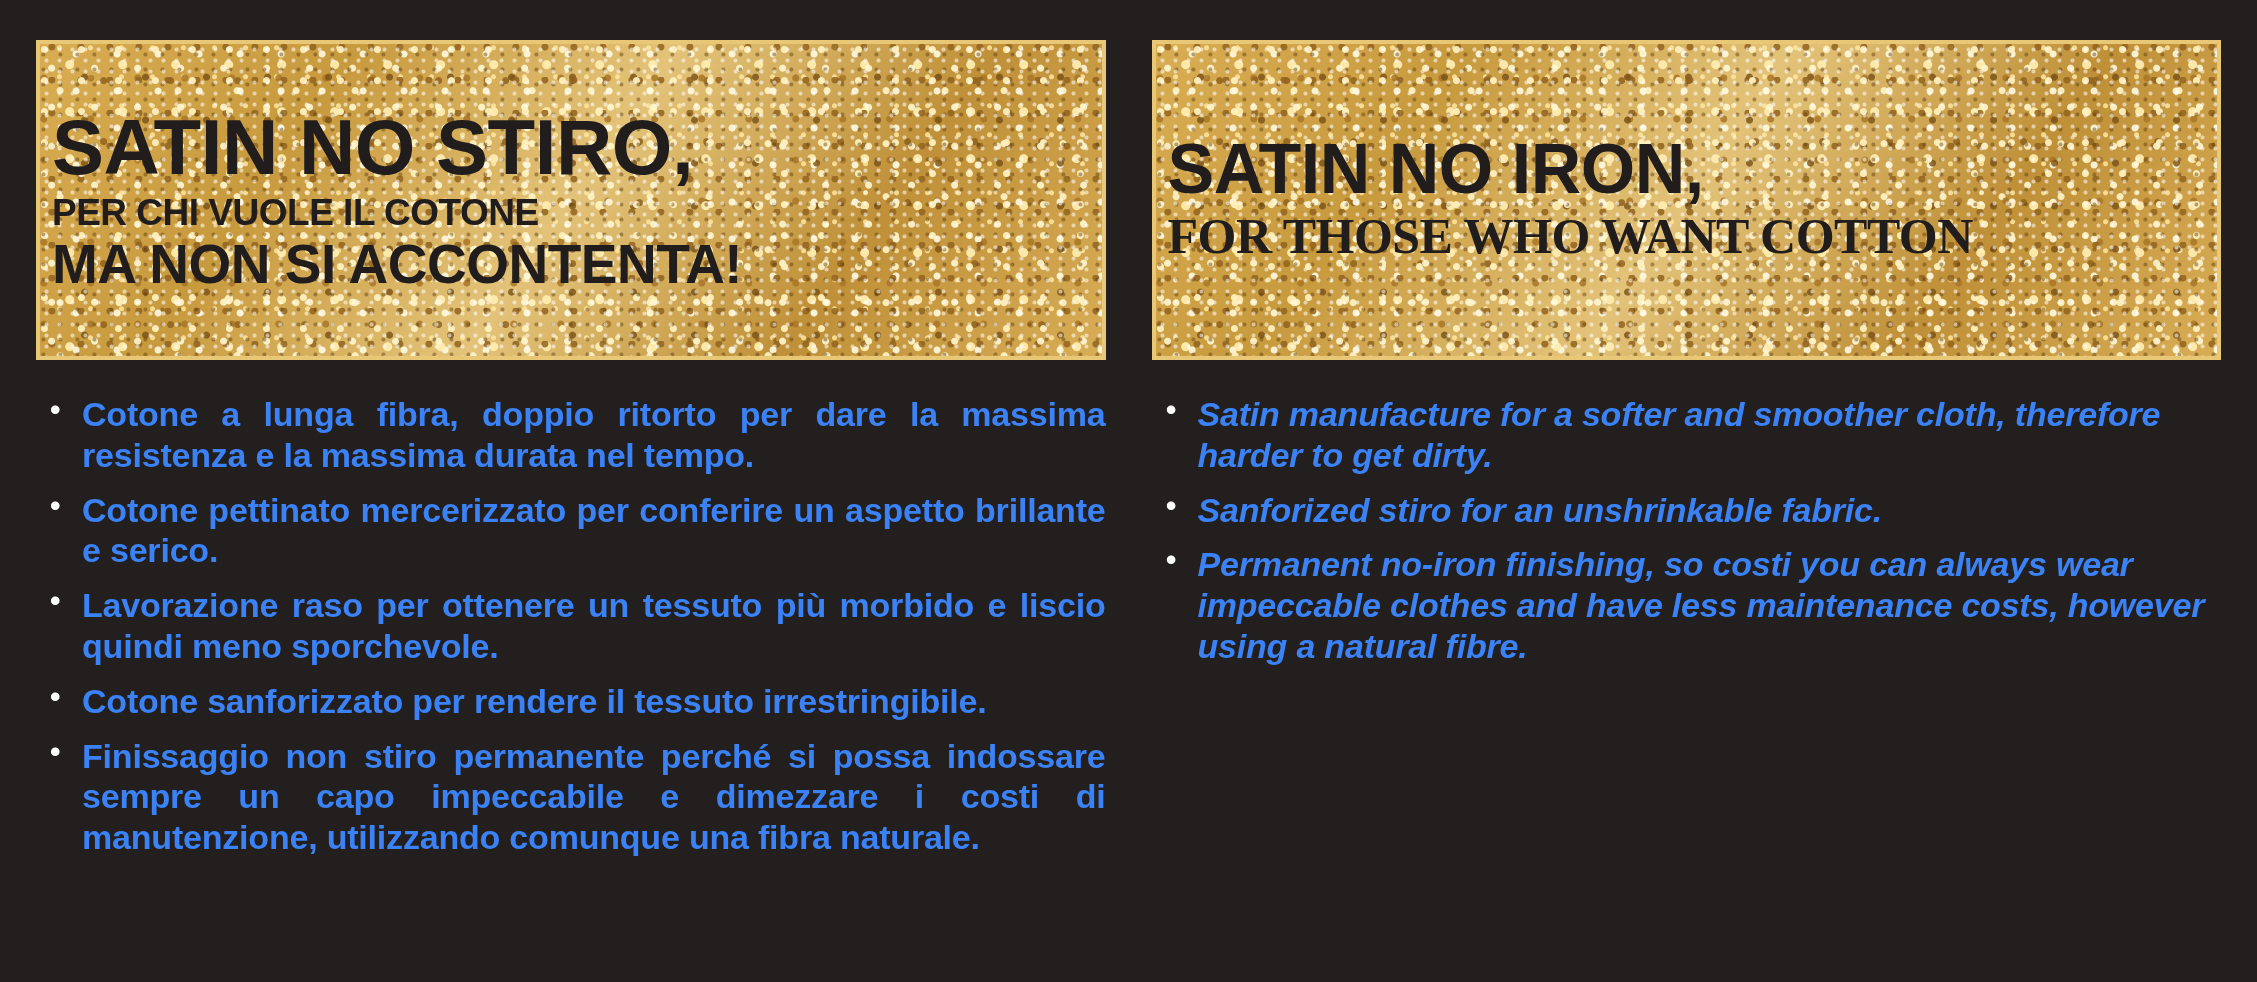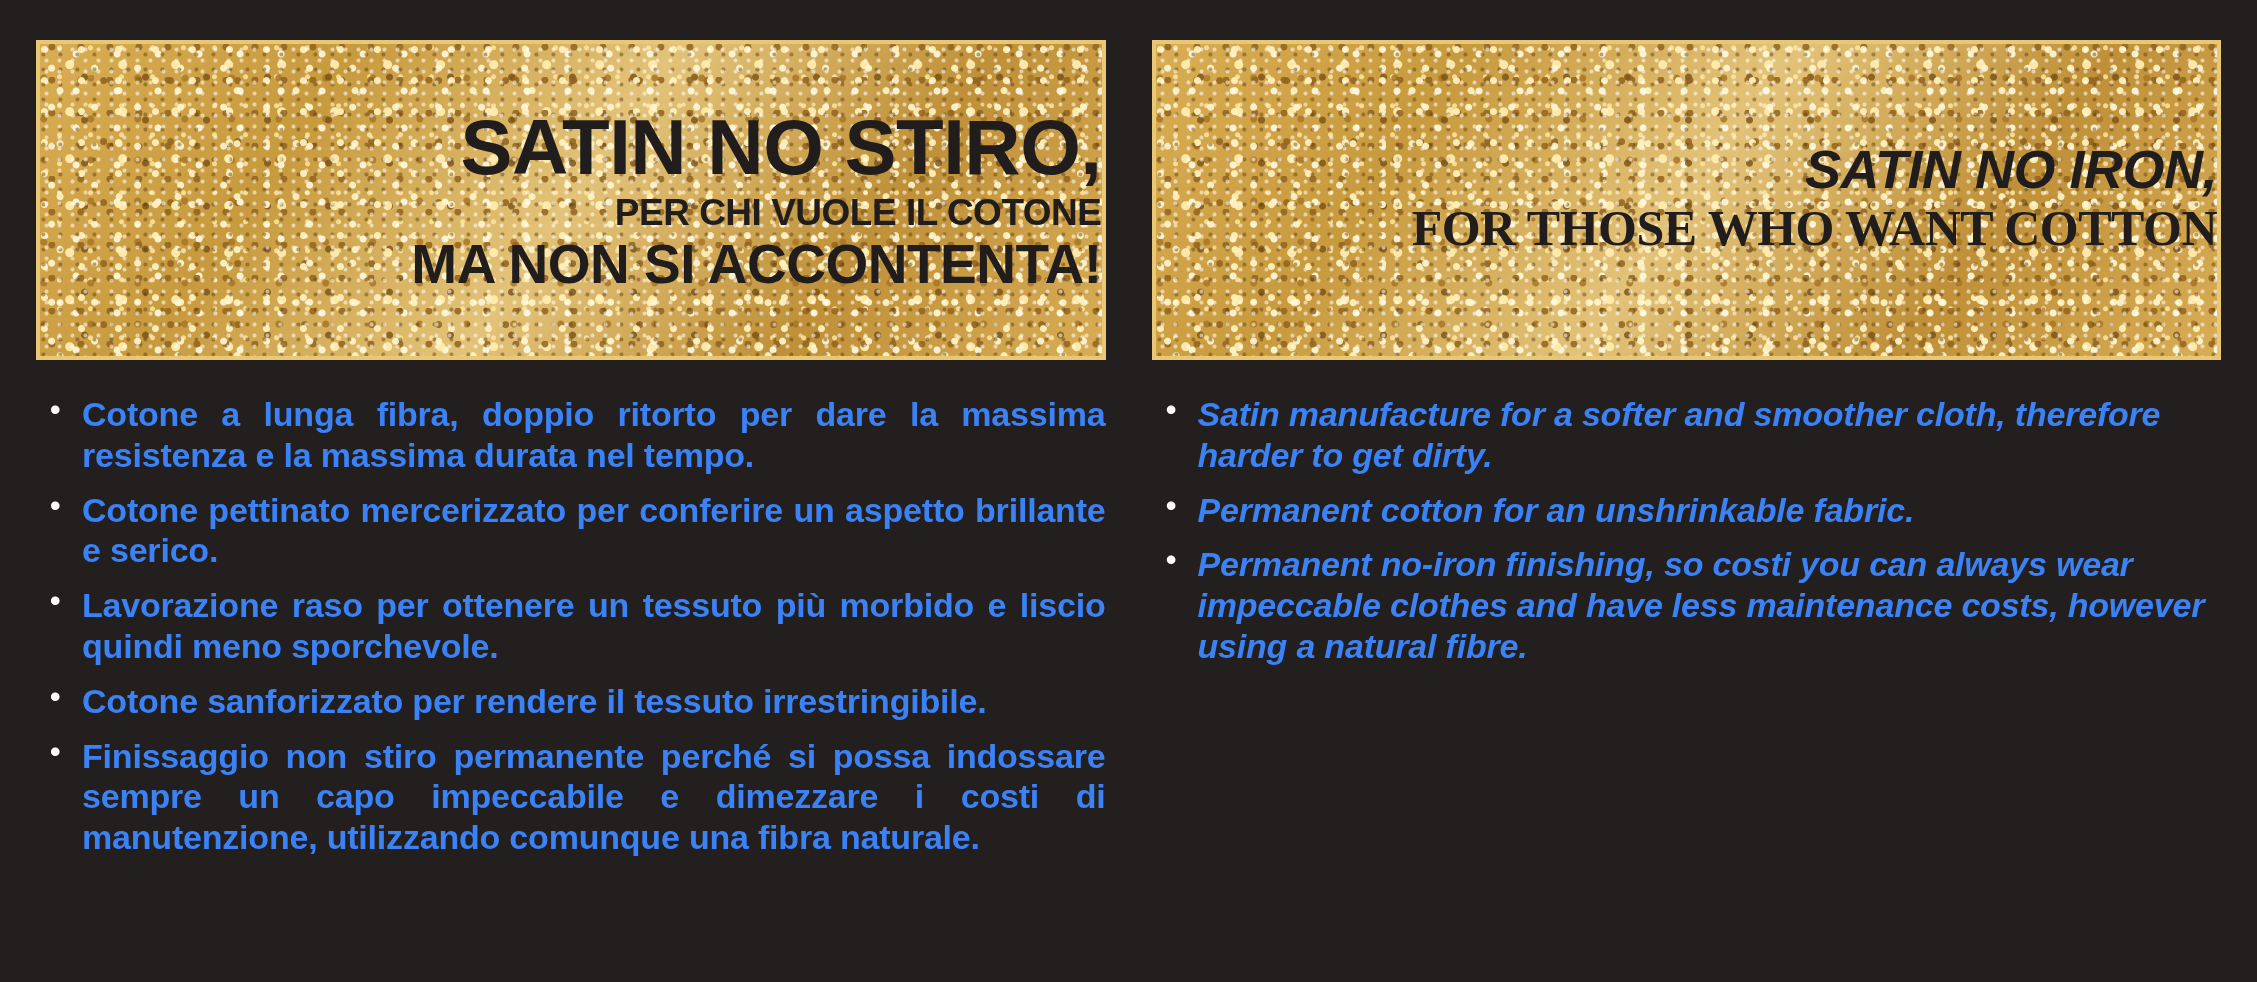--- a/index.html
+++ b/index.html
@@ -85,34 +85,34 @@
       radial-gradient(circle at 50% 50%, rgba(255,255,255,0.55) 0 1.5px, rgba(255,255,255,0) 2.5px),
       radial-gradient(circle at 20% 70%, rgba(90,58,12,0.45) 0 1.5px, rgba(90,58,12,0) 2.5px);
     background-size: 13px 11px, 17px 15px;
     pointer-events: none;
   }
 
   .banner-text {
     position: relative;
     z-index: 2;
     color: #201d1c;
-    text-align: right;
+    text-align: left;
     font-family: "Liberation Sans", sans-serif;
     font-weight: bold;
     letter-spacing: -0.5px;
     line-height: 1.02;
     width: 100%;
-    padding: 0 0;
+    padding: 0 12px;
     box-sizing: border-box;
   }
   .banner-line1 { font-size: 78px; margin-bottom: 6px; }
   .banner-line2 { font-size: 37px; margin-bottom: 4px; }
   .banner-line3 { font-size: 55px; }
 
-  .col-right .banner-line1 { font-size: 54px; font-style: italic; }
+  .col-right .banner-line1 { font-size: 70px; }
   .col-right .banner-line2 { font-size: 50px; font-family: Liberation Serif, serif; }
   .col-right .banner-line3 { font-size: 50px; }
 
   
   .list {
     margin: 0;
     padding: 34px 0 0 0;
     list-style: none;
     color: #3b82f6;
   }
@@ -158,18 +158,18 @@
 
   <div class="divider"></div>
 
   <div class="column col-right">
     <div class="banner">
       <div class="banner-text banner-line1">SATIN NO IRON,</div>
       <div class="banner-text banner-line2">FOR THOSE WHO WANT COTTON</div>
     </div>
     <ul class="list list-en">
       <li>Satin manufacture for a softer and smoother cloth, therefore harder to get dirty.</li>
-      <li>Permanent cotton for an unshrinkable fabric.</li>
+      <li>Sanforized stiro for an unshrinkable fabric.</li>
       <li>Permanent no-iron finishing, so costi you can always wear impeccable clothes and have less maintenance costs, however using a natural fibre.</li>
     </ul>
   </div>
 
 </div>
 
 </body></html>

